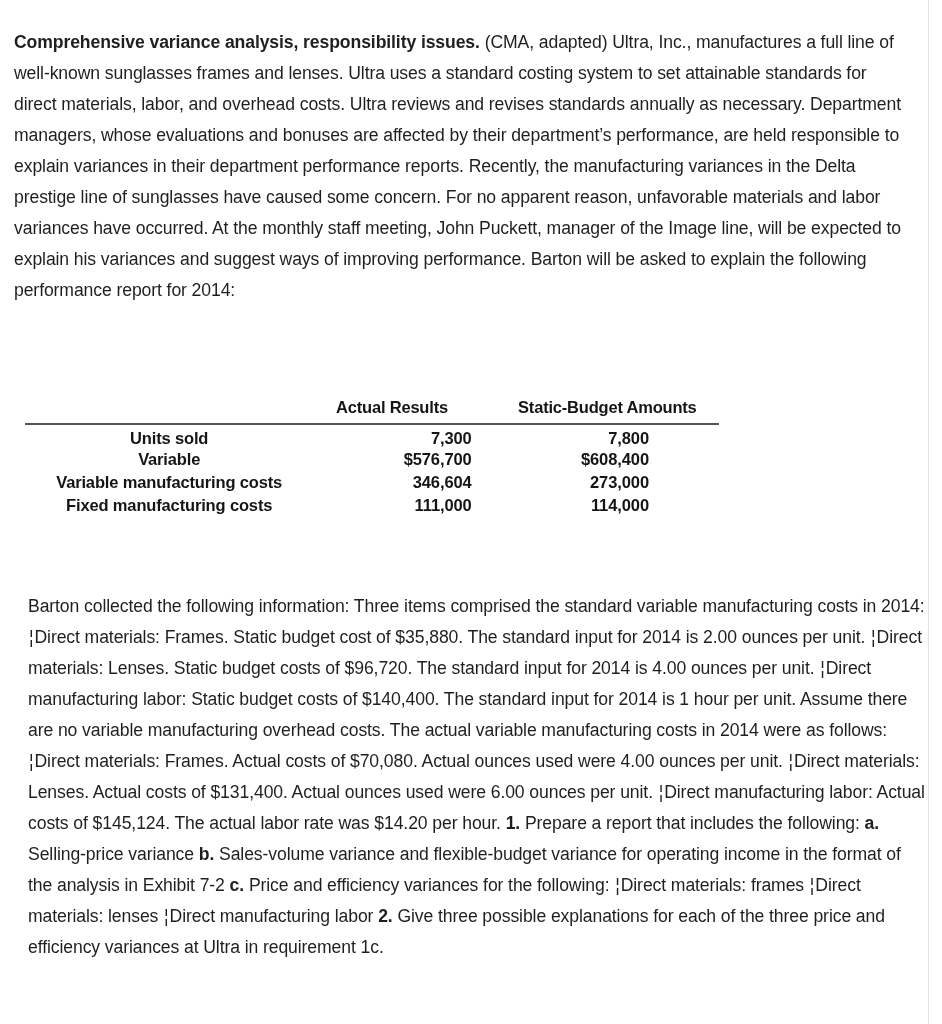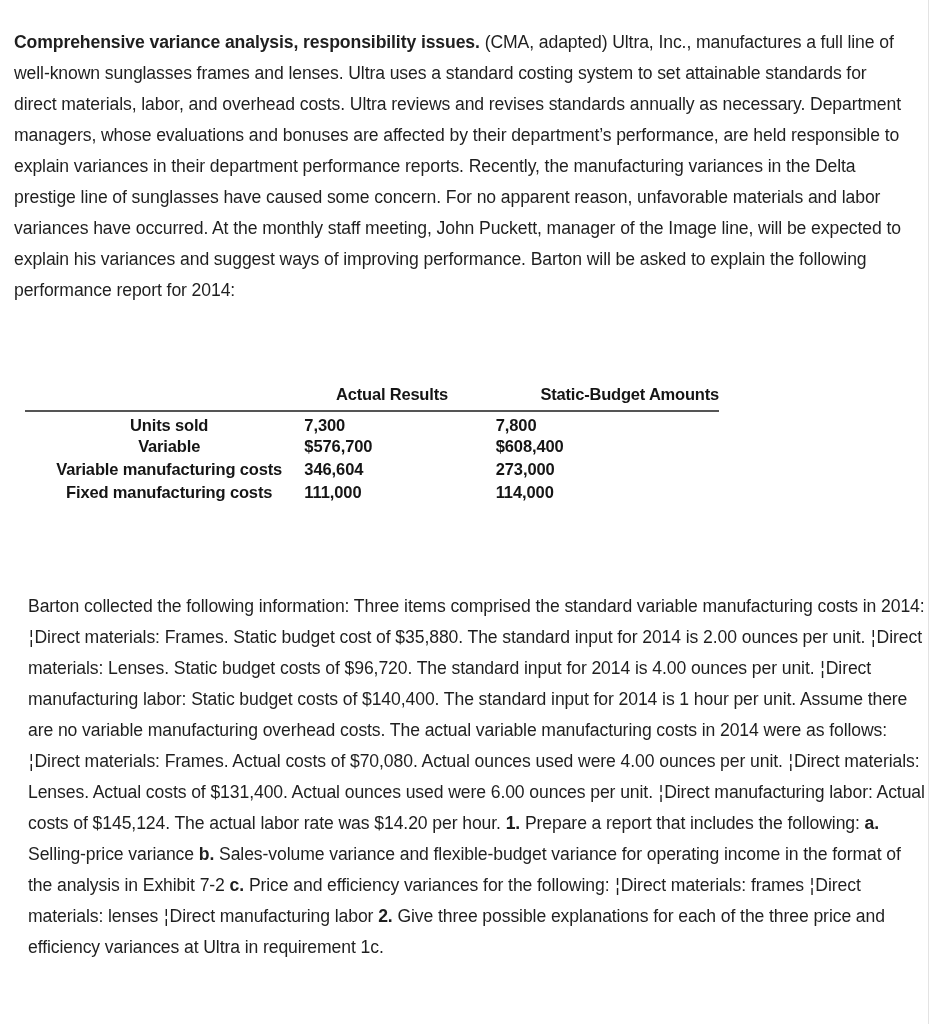--- a/index.html
+++ b/index.html
@@ -54,21 +54,21 @@
   .sep {
     font-weight: normal;
     padding: 0 1px;
     color: #1f1f1f;
   }
 
   
   #performance-table {
     position: absolute;
     left: 25px;
-    top: 385px;
+    top: 398px;
     width: 694px;
     border-collapse: collapse;
     font-family: "Liberation Sans Narrow", "Liberation Sans", sans-serif;
     font-weight: bold;
     font-size: 16.5px;
     color: #151515;
   }
   #performance-table th,
   #performance-table td {
     padding: 0;
@@ -82,36 +82,36 @@
     letter-spacing: -0.2px;
   }
   #performance-table thead th.th-label { width: 284px; }
   #performance-table thead th.th-c1 {
     width: 182px;
     text-align: center;
     padding-right: 16px;
   }
   #performance-table thead th.th-c2 {
     width: 228px;
-    text-align: right;
+    text-align: center;
     margin-top: 23px;
   }
   #performance-table thead tr.rule-row th {
     height: 0;
     border-bottom: 2px solid #555555;
     padding: 0;
   }
   #performance-table tbody tr { height: 23.2px; }
   #performance-table td.cell-label {
     text-align: center;
     padding-left: 9px;
     letter-spacing: -0.15px;
   }
   #performance-table td.cell-num {
-    text-align: left;
+    text-align: right;
     letter-spacing: -0.1px;
   }
   #performance-table td.c1 { padding-right: 24px; }
   #performance-table td.c2 { padding-right: 70px; }
   #performance-table tbody tr:first-child td { padding-top: 4px; }
 </style>
 </head>
 <body>
 
 <div class="page">

